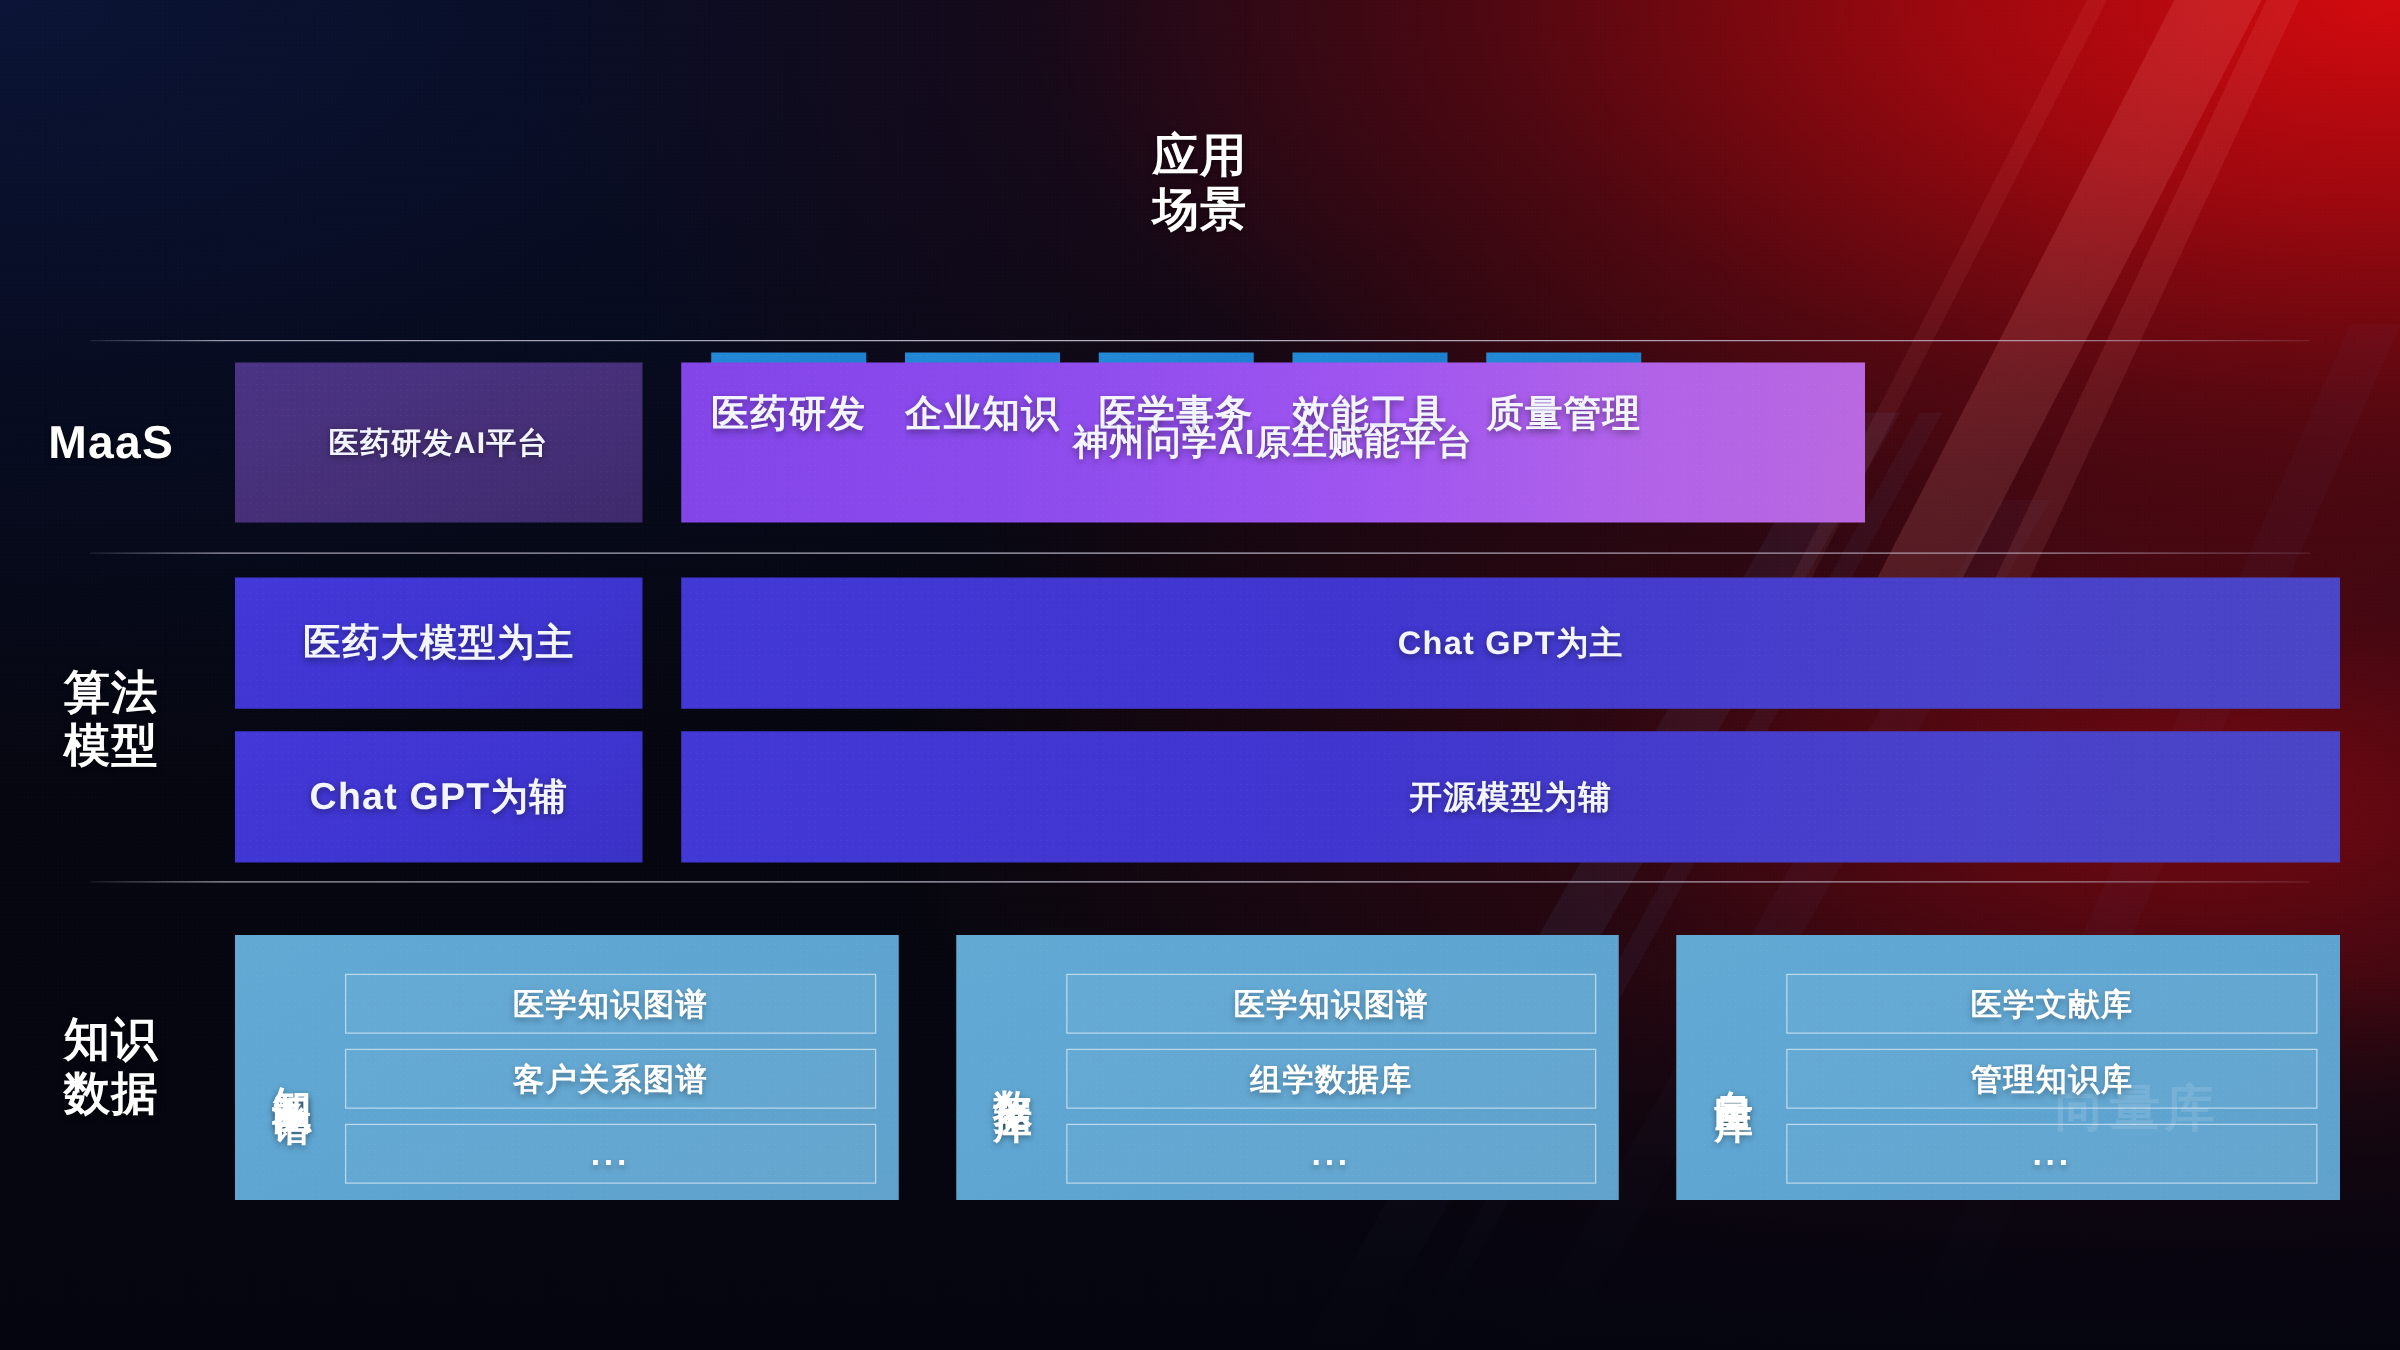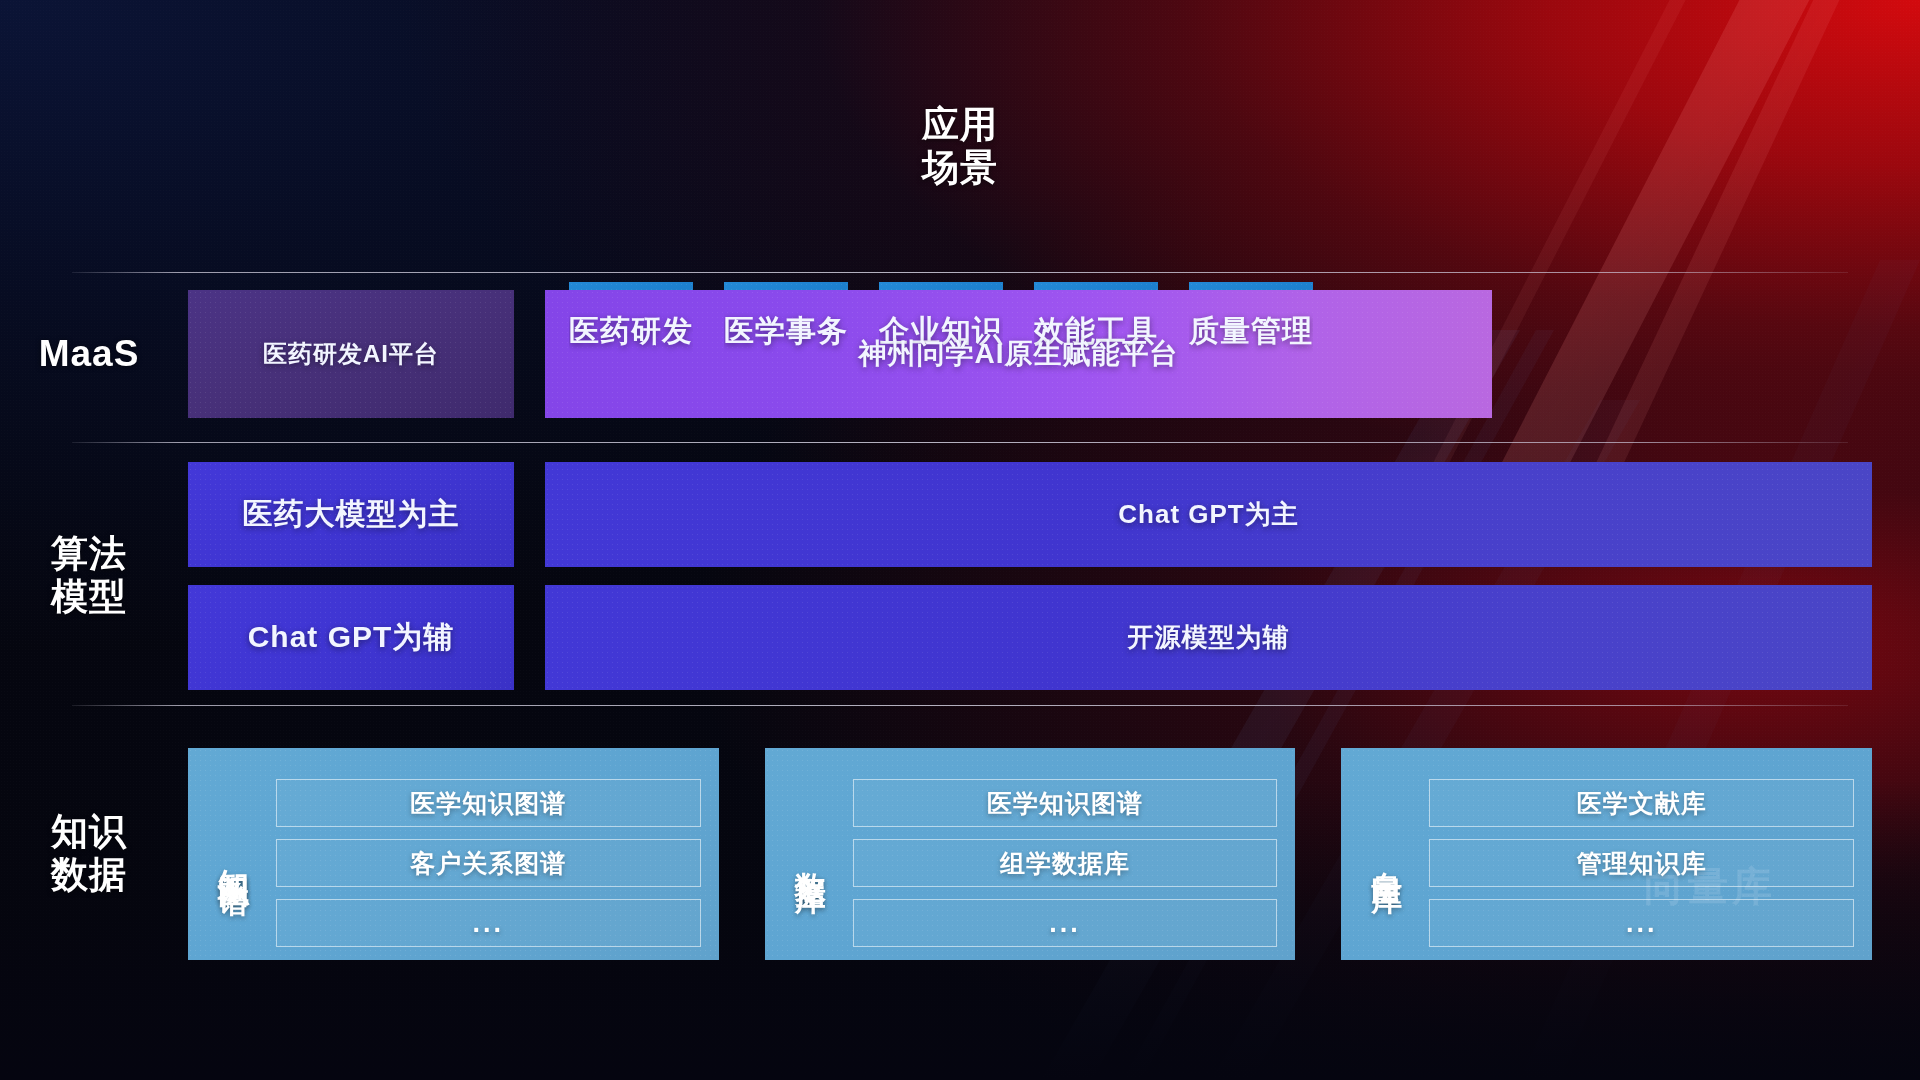--- a/index.html
+++ b/index.html
@@ -185,24 +185,24 @@
 <div class="diagram">
 
   <div class="row" id="row-app">
     <div class="row-label">应用
 场景</div>
     <div class="row-body">
       <div class="card app-card">
         <span>医药研发</span>
       </div>
       <div class="card app-card">
+        <span>企业知识</span>
+      </div>
+      <div class="card app-card">
         <span>医学事务</span>
-      </div>
-      <div class="card app-card">
-        <span>企业知识</span>
       </div>
       <div class="card app-card">
         <span>效能工具</span>
       </div>
       <div class="card app-card">
         <span>质量管理</span>
       </div>
     </div>
   </div>
 

